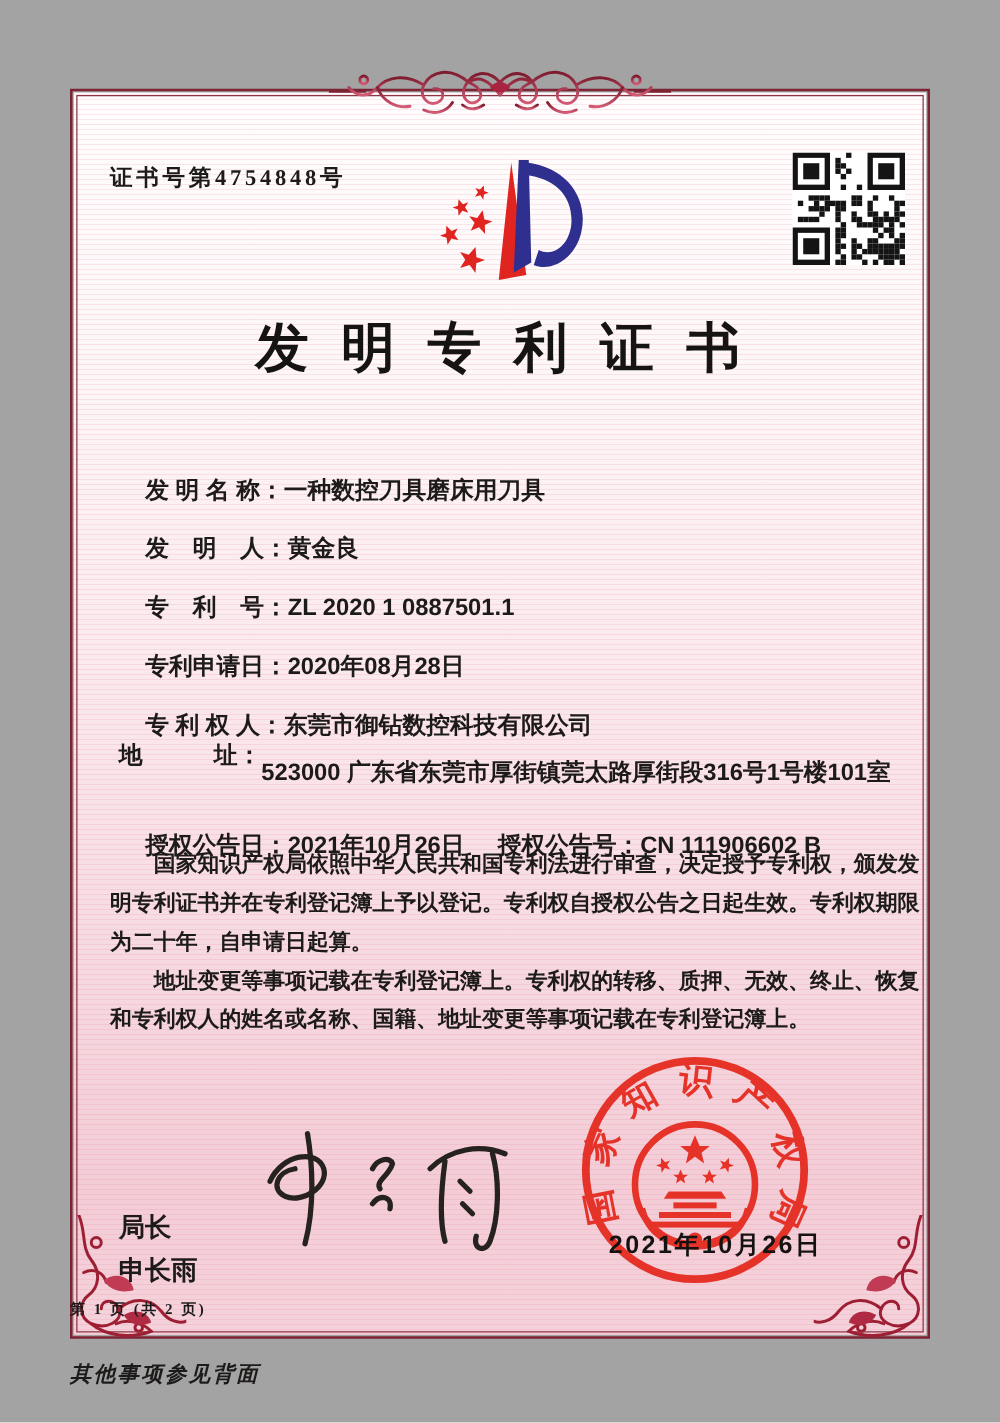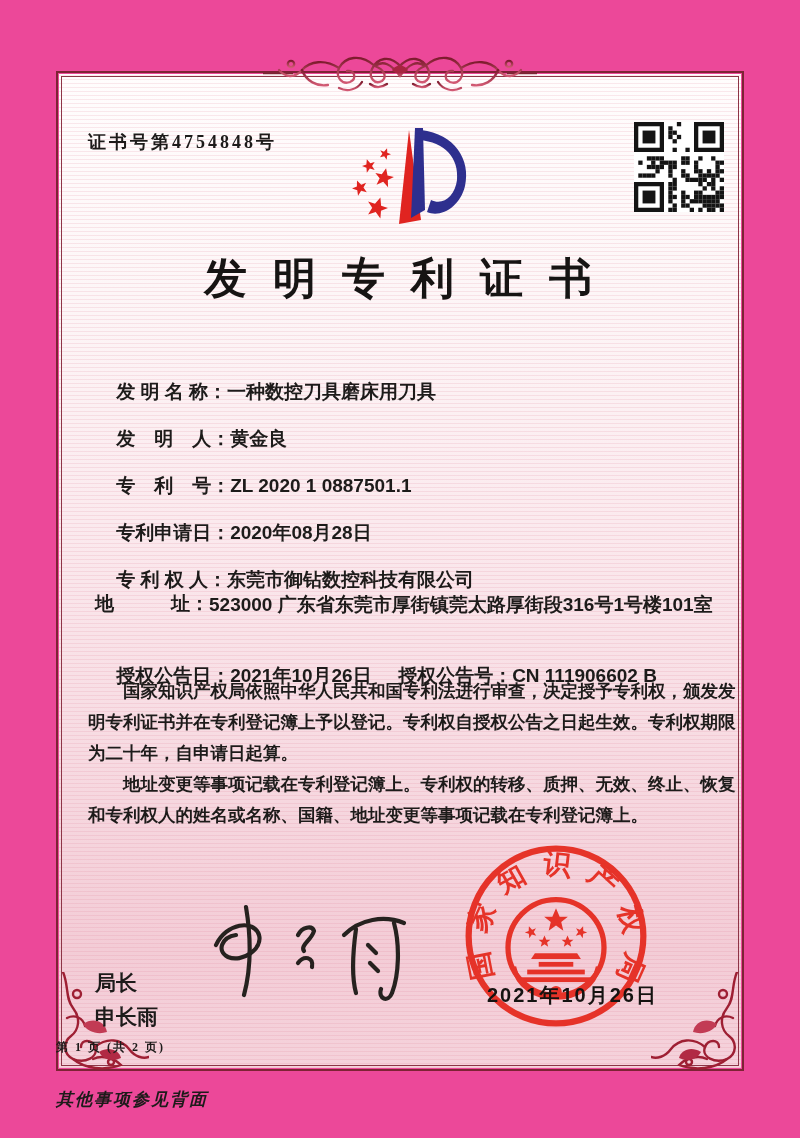--- a/index.html
+++ b/index.html
@@ -1,16 +1,16 @@
 <!DOCTYPE html>
 <html><head>
 <meta charset="utf-8">
 <style>
   html,body{margin:0;padding:0;background:#ffffff;}
-  .page{position:relative;width:800px;height:1138px;background:#ec4899;overflow:hidden;
+  .page{position:relative;width:800px;height:1138px;background:#a3a3a3;overflow:hidden;
         font-family:"Liberation Sans", sans-serif;color:#1d1b1a;}
   
   .frame-outer{position:absolute;left:56px;top:71px;width:688px;height:1000px;
                border:2px solid #7d2334;box-sizing:border-box;}
   .frame-inner{position:absolute;left:61px;top:76px;width:678px;height:990px;
                border:1px solid #8d3446;box-sizing:border-box;}
   .cert-bg{position:absolute;left:59px;top:74px;width:682px;height:994px;
            background:
              repeating-linear-gradient(0deg, rgba(222,120,145,0.16) 0 1px, rgba(255,255,255,0) 1px 4px),
              linear-gradient(180deg,#fffdfd 0%,#fdf6f7 22%,#fbeaee 45%,#f7dbe2 68%,#f3ccd6 88%,#f5d2db 100%);}
@@ -26,21 +26,21 @@
   .qr{position:absolute;left:634px;top:122px;width:90px;height:90px;background:#fff;}
   .title{position:absolute;left:56px;top:250px;width:688px;text-align:center;
          font-family:"Liberation Serif", serif;font-size:43px;font-weight:700;
          letter-spacing:26px;padding-left:22px;box-sizing:border-box;color:#161413;}
   
   .field{position:absolute;left:95px;font-size:19px;font-weight:700;white-space:pre;}
   .field .lbl{display:inline-block;}
   .field .val{white-space:normal;}
   .f-addr{display:flex;white-space:normal;}
   .f-addr .lbl{flex:0 0 auto;white-space:pre;}
-  .f-addr .val{width:535px;line-height:27px;}
+  .f-addr .val{width:535px;line-height:27px;margin-top:14px;}
   .grant-row2{position:absolute;left:377px;top:641px;font-size:19px;font-weight:700;white-space:pre;}
   
   .paras{position:absolute;left:88px;top:676px;width:652px;
          font-family:"Liberation Serif", serif;font-weight:700;
          font-size:17.5px;line-height:31px;}
   .paras p{margin:0;text-indent:2em;}
   
   .signer{position:absolute;left:95px;top:966px;font-size:21px;font-weight:700;line-height:34px;}
   .sig{position:absolute;left:198px;top:893px;width:235px;height:108px;}
   .seal{position:absolute;left:460px;top:840px;width:192px;height:192px;opacity:.93;}

